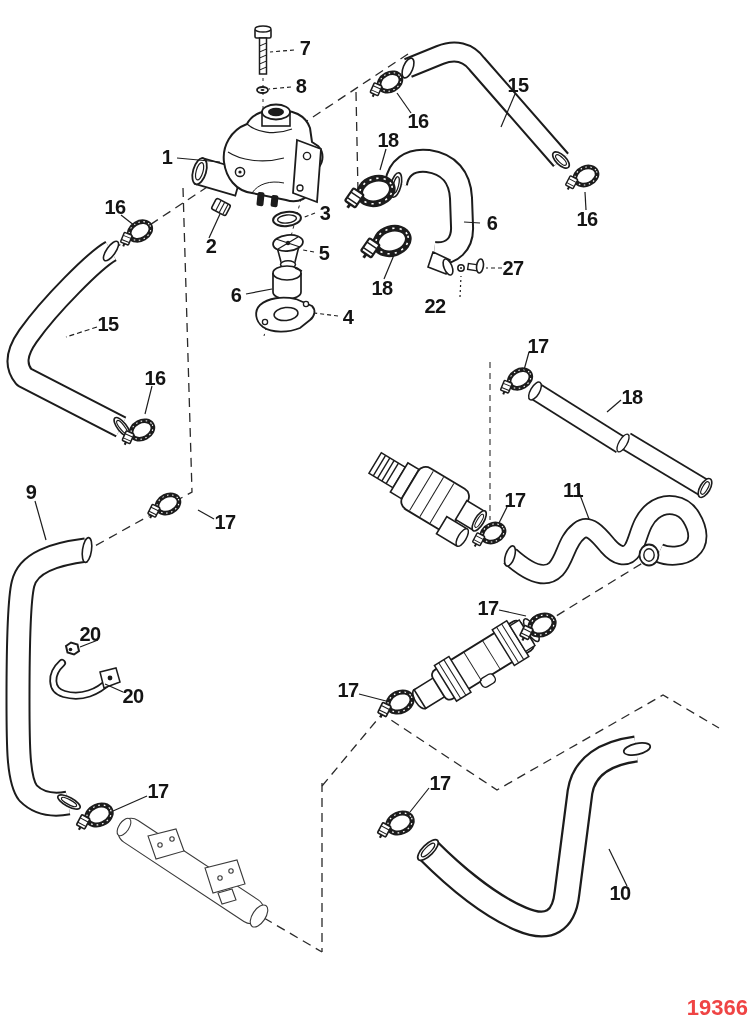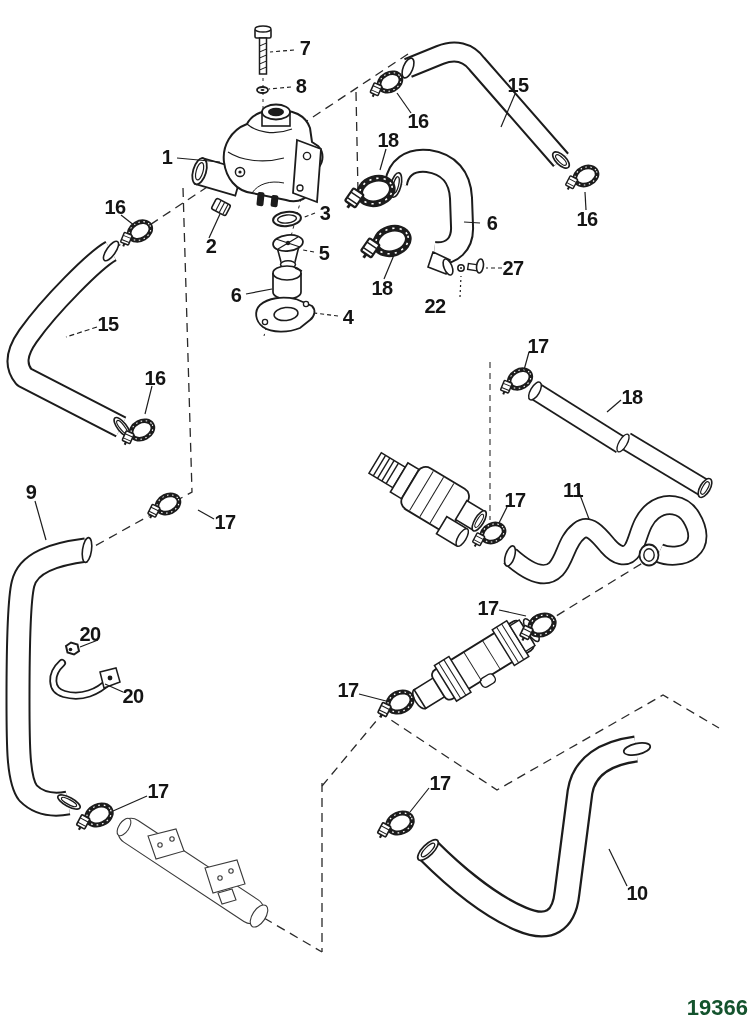--- a/index.html
+++ b/index.html
@@ -9,21 +9,21 @@
     font-family:"Liberation Sans",sans-serif;
   }
   .sheet svg{position:absolute;left:0;top:0;}
   .callout{
     position:absolute;transform:translate(-50%,-50%);
     font:700 20px "Liberation Sans",sans-serif;color:#141414;
     letter-spacing:-0.5px;white-space:nowrap;user-select:none;
   }
   .drawnum{
     position:absolute;right:2px;top:995px;
-    font:700 22px "Liberation Sans",sans-serif;color:#14532d;
+    font:700 22px "Liberation Sans",sans-serif;color:#ef4444;
   }
 </style>
 </head>
 <body>
 
 <div class="sheet">
 
 <svg width="750" height="1022" viewBox="0 0 750 1022">
   <defs>
     <g id="clampSym">
@@ -328,17 +328,17 @@
 <div class="callout" style="left:573px;top:490px">11</div>
 <div class="callout" style="left:515px;top:500px">17</div>
 <div class="callout" style="left:31px;top:492px">9</div>
 <div class="callout" style="left:225px;top:522px">17</div>
 <div class="callout" style="left:90px;top:634px">20</div>
 <div class="callout" style="left:133px;top:696px">20</div>
 <div class="callout" style="left:488px;top:608px">17</div>
 <div class="callout" style="left:348px;top:690px">17</div>
 <div class="callout" style="left:158px;top:791px">17</div>
 <div class="callout" style="left:440px;top:783px">17</div>
-<div class="callout" style="left:637px;top:893px">10</div>
+<div class="callout" style="left:620px;top:893px">10</div>
 
 <div class="drawnum">19366</div>
 
 </div>
 
 </body></html>

